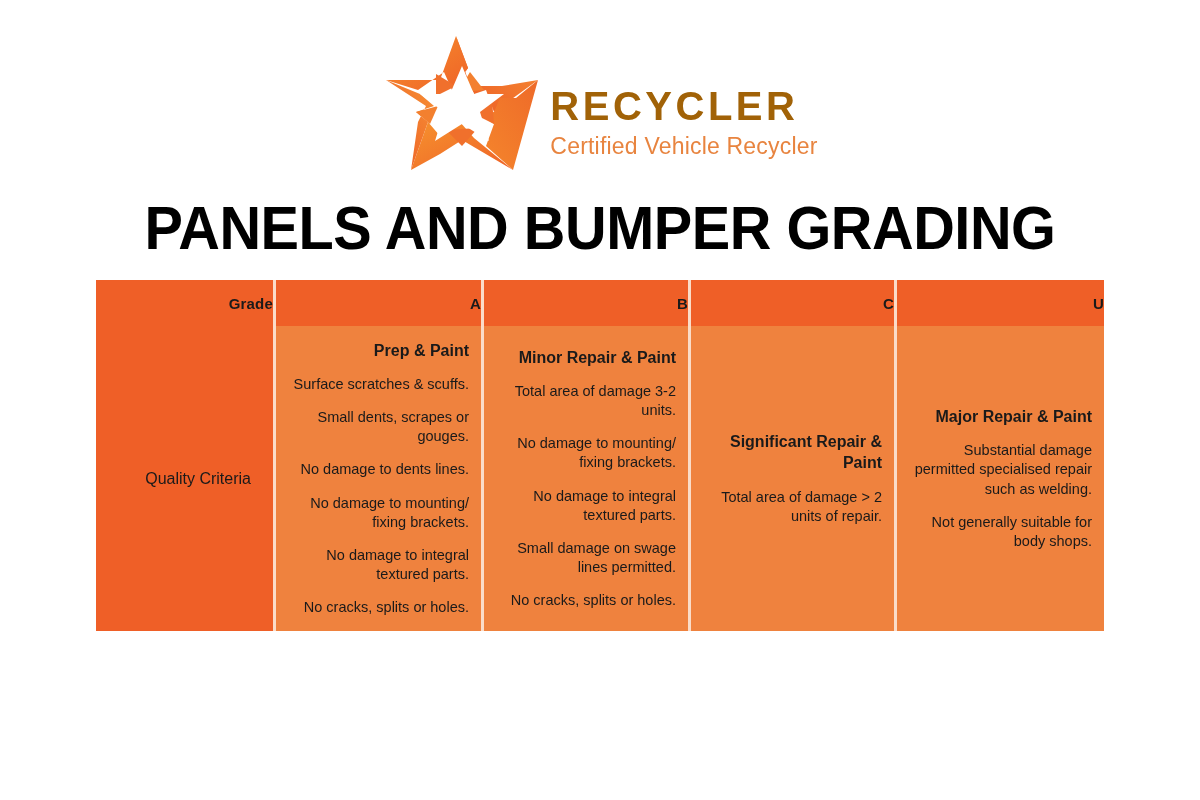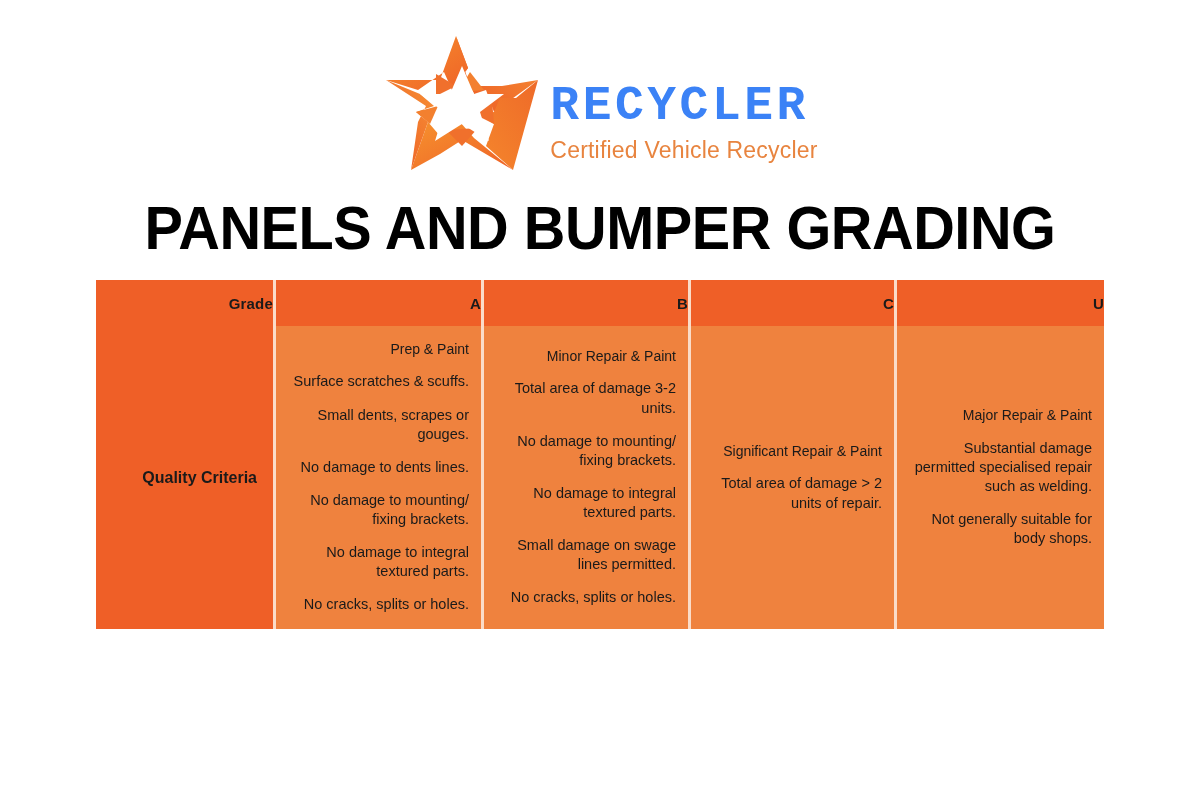--- a/index.html
+++ b/index.html
@@ -38,25 +38,25 @@
   }
 
   .logo-text {
     display: flex;
     flex-direction: column;
     justify-content: center;
     padding-top: 42px;
   }
 
   .logo-wordmark {
-    font-family: Liberation Mono, monospace;
-    font-size: 48px;
+    font-family: Liberation Sans, sans-serif;
+    font-size: 40px;
     font-weight: bold;
     letter-spacing: 3.5px;
-    color: #3b82f6;
+    color: #a16207;
     line-height: 1.05;
   }
 
   .logo-tagline {
     font-family: "Liberation Sans", sans-serif;
     font-size: 23px;
     font-weight: normal;
     color: #e8843f;
     letter-spacing: 0.2px;
     line-height: 1.5;
@@ -116,36 +116,36 @@
     font-size: 15px;
     font-weight: bold;
     letter-spacing: 0.2px;
   }
 
   
   .row-label {
     background: #ef5f27;
     font-family: "Liberation Sans Narrow", "Liberation Sans", sans-serif;
     font-size: 16px;
-    font-weight: bold;
+    font-weight: normal;
     line-height: 1.35;
-    padding: 6px 16px;
+    padding: 6px 22px;
   }
 
   
   .body-cell {
     background: #ef823e;
     padding: 14px 12px;
     font-size: 14.5px;
     line-height: 1.32;
   }
 
   .cell-head {
-    font-weight: normal;
-    font-size: 14px;
+    font-weight: bold;
+    font-size: 16px;
     margin-bottom: 14px;
   }
 
   .cell-line { margin-bottom: 14px; }
   .cell-line:last-child { margin-bottom: 0; }
 
   .criteria-row .body-cell { height: 296px; }
 
   .uod-row .body-cell {
     height: 58px;

